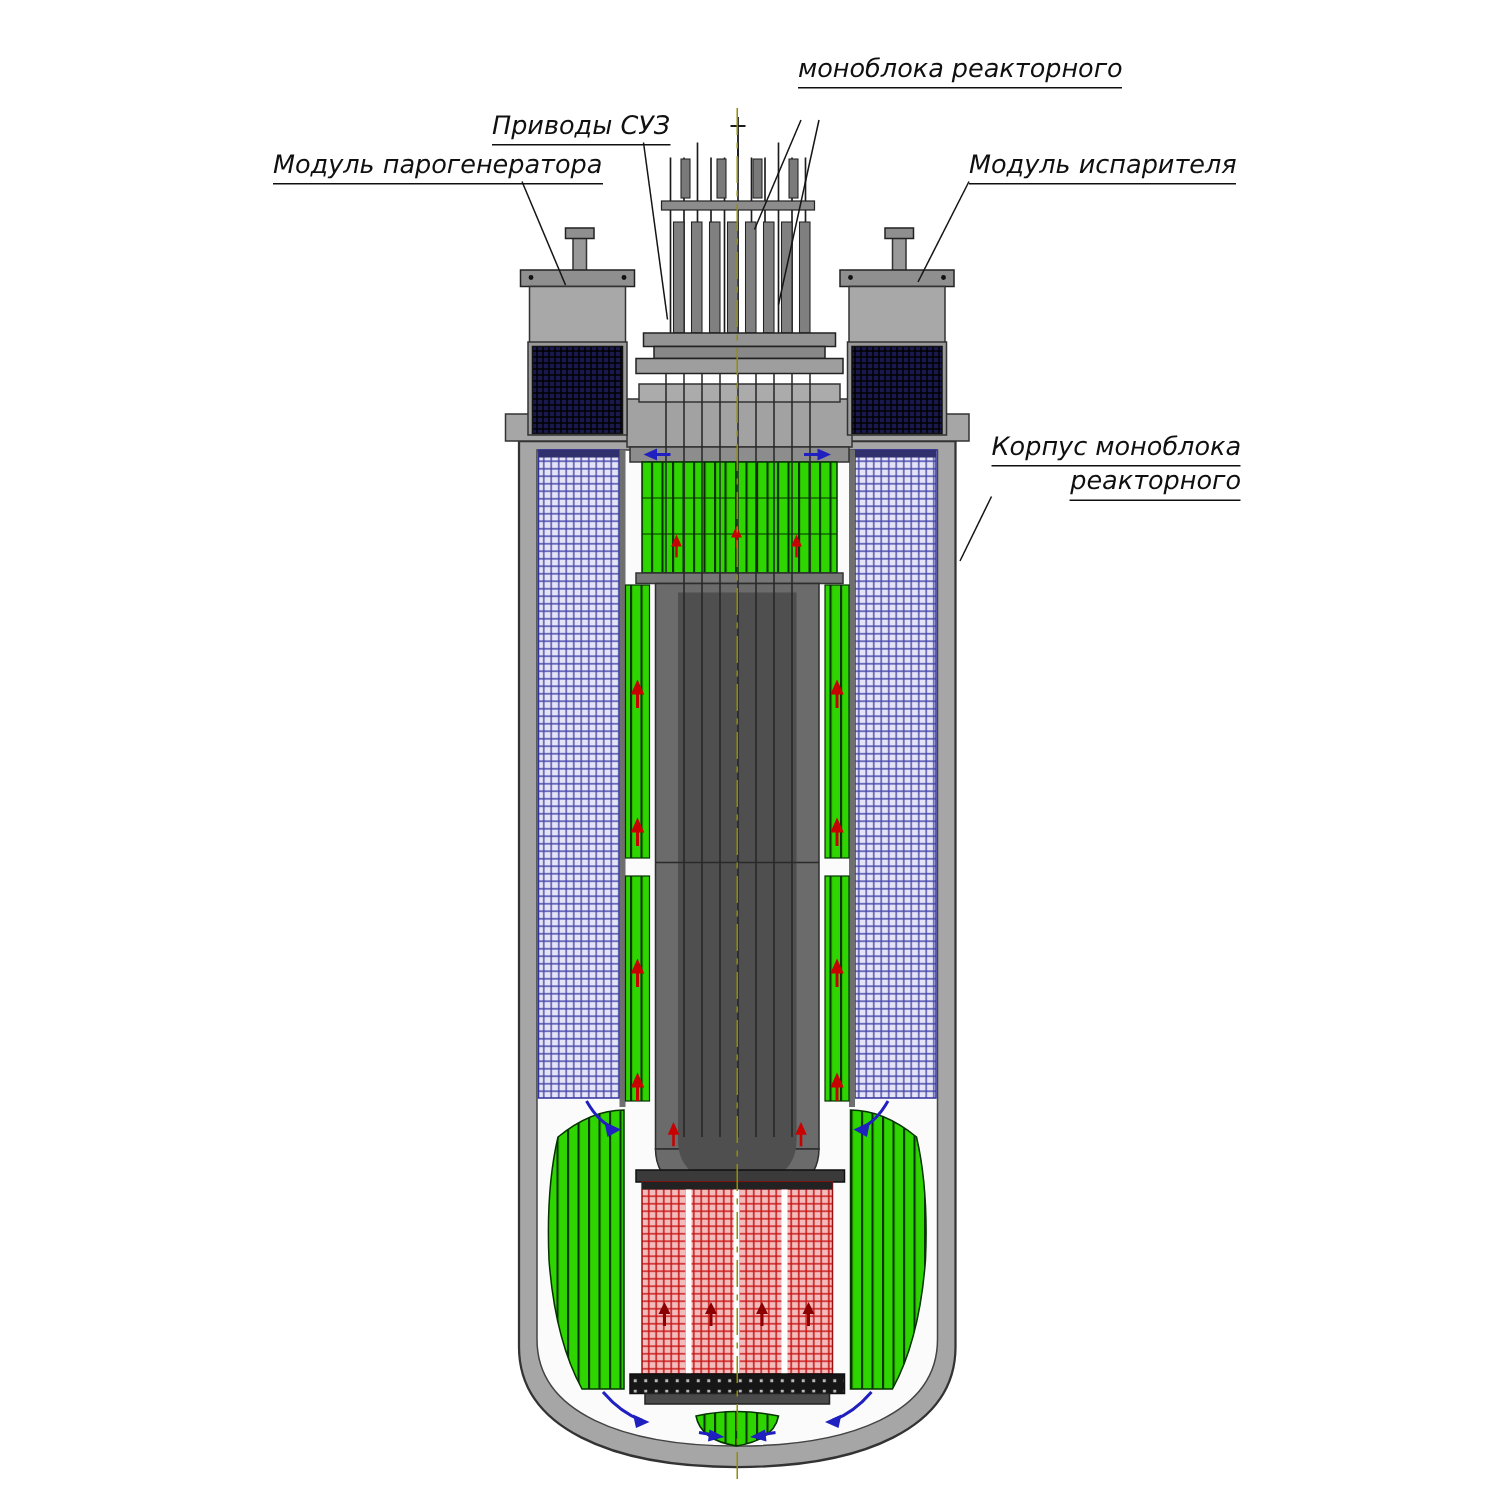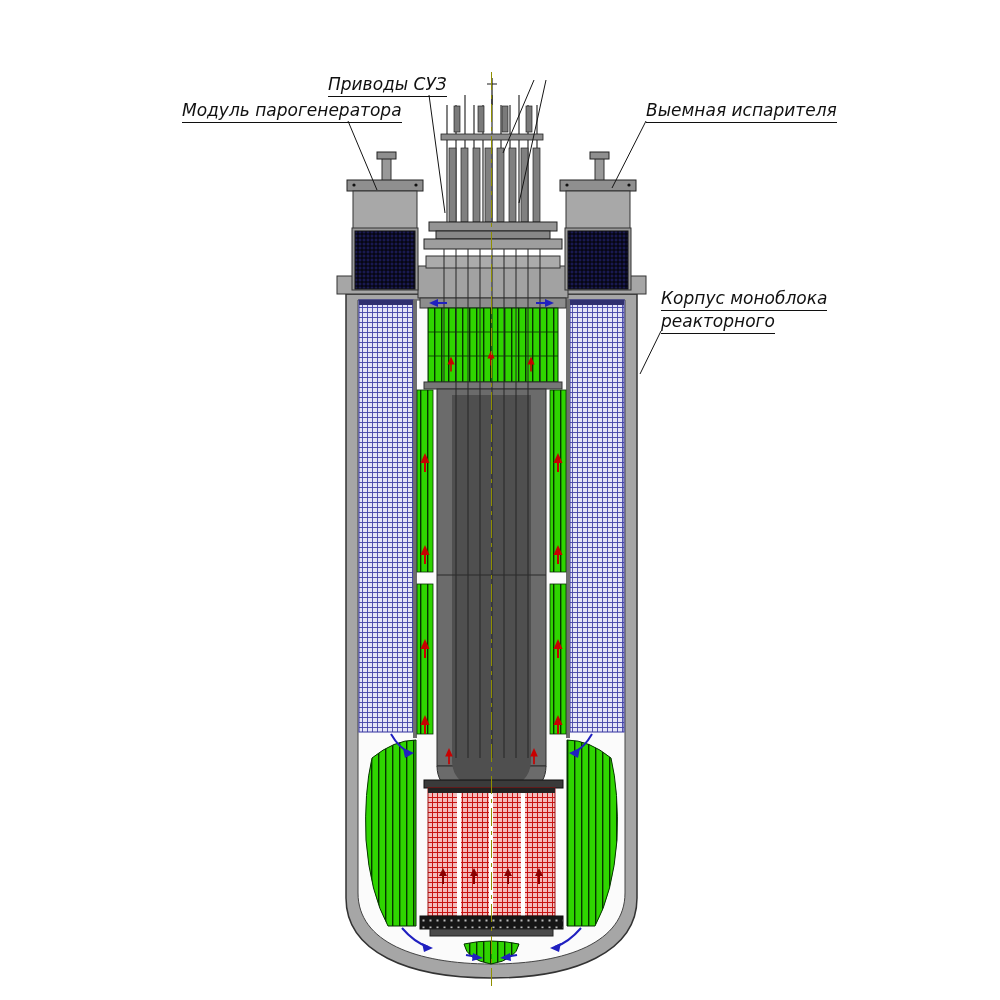--- a/index.html
+++ b/index.html
@@ -198,22 +198,23 @@
       <path d="M646,121 L612,188"></path>
       <path d="M661,331 L640,374"></path>
     </g>
   </svg>
 
   <div class="lbl ul" style="left:150px;top:100px;min-width:198px;margin-left:32px;">Модуль парогенератора</div>
 
   <div class="lbl ul" style="left:328px;top:74px;min-width:100px;font-style:italic;">Приводы СУЗ</div>
 
   <div class="lbl ul" style="left:532px;top:36px;">
+    <span class="ln">моноблока реакторного</span>
   </div>
 
-  <div class="lbl ul" style="left:646px;top:100px;min-width:155px;">Выемная испарителя</div>
-
-  <div class="lbl" style="left:661px;top:288px;">
+  <div class="lbl ul" style="left:646px;top:100px;min-width:155px;">Модуль испарителя</div>
+
+  <div class="lbl" style="left:661px;top:288px;text-align:right;">
     <span class="ln ul2">Корпус моноблока</span><br>
     <span class="ln ul2">реакторного</span>
   </div>
 
 </div>
 
 </body></html>

